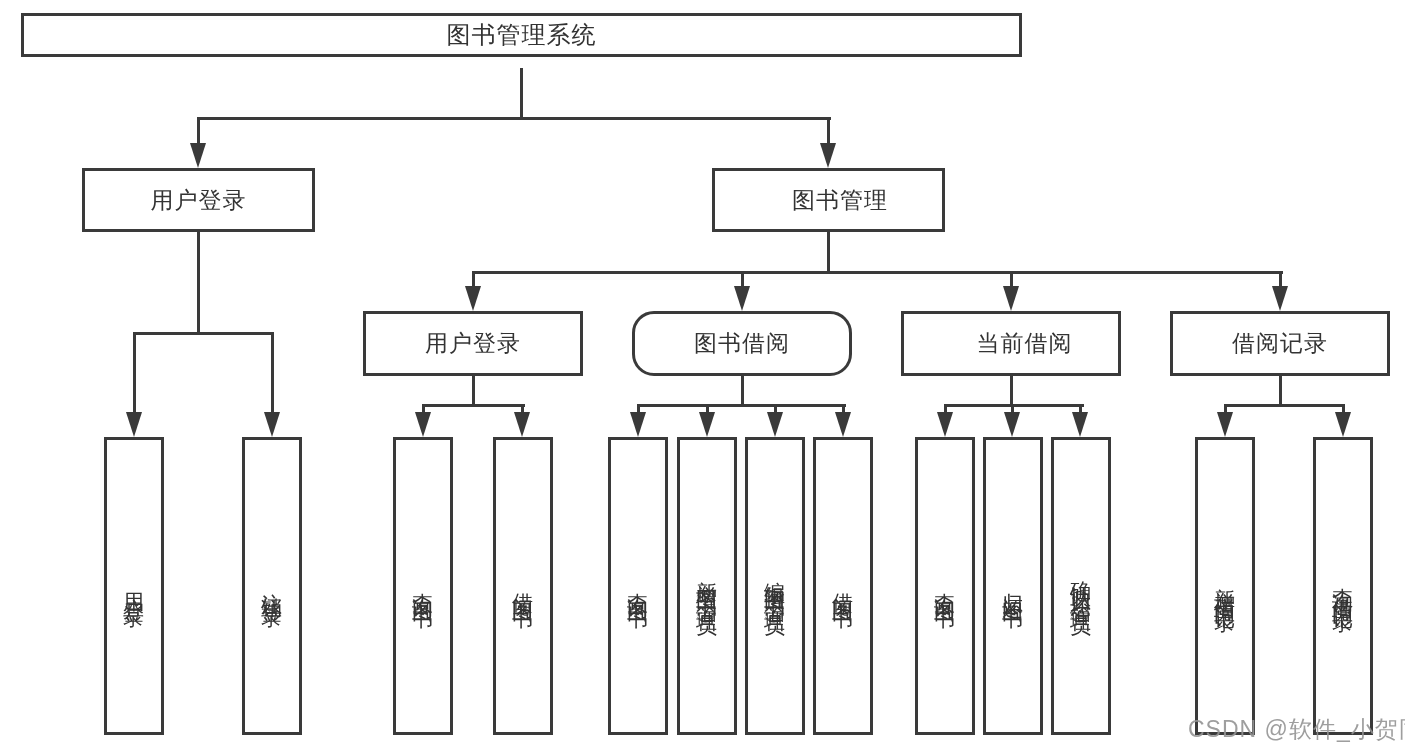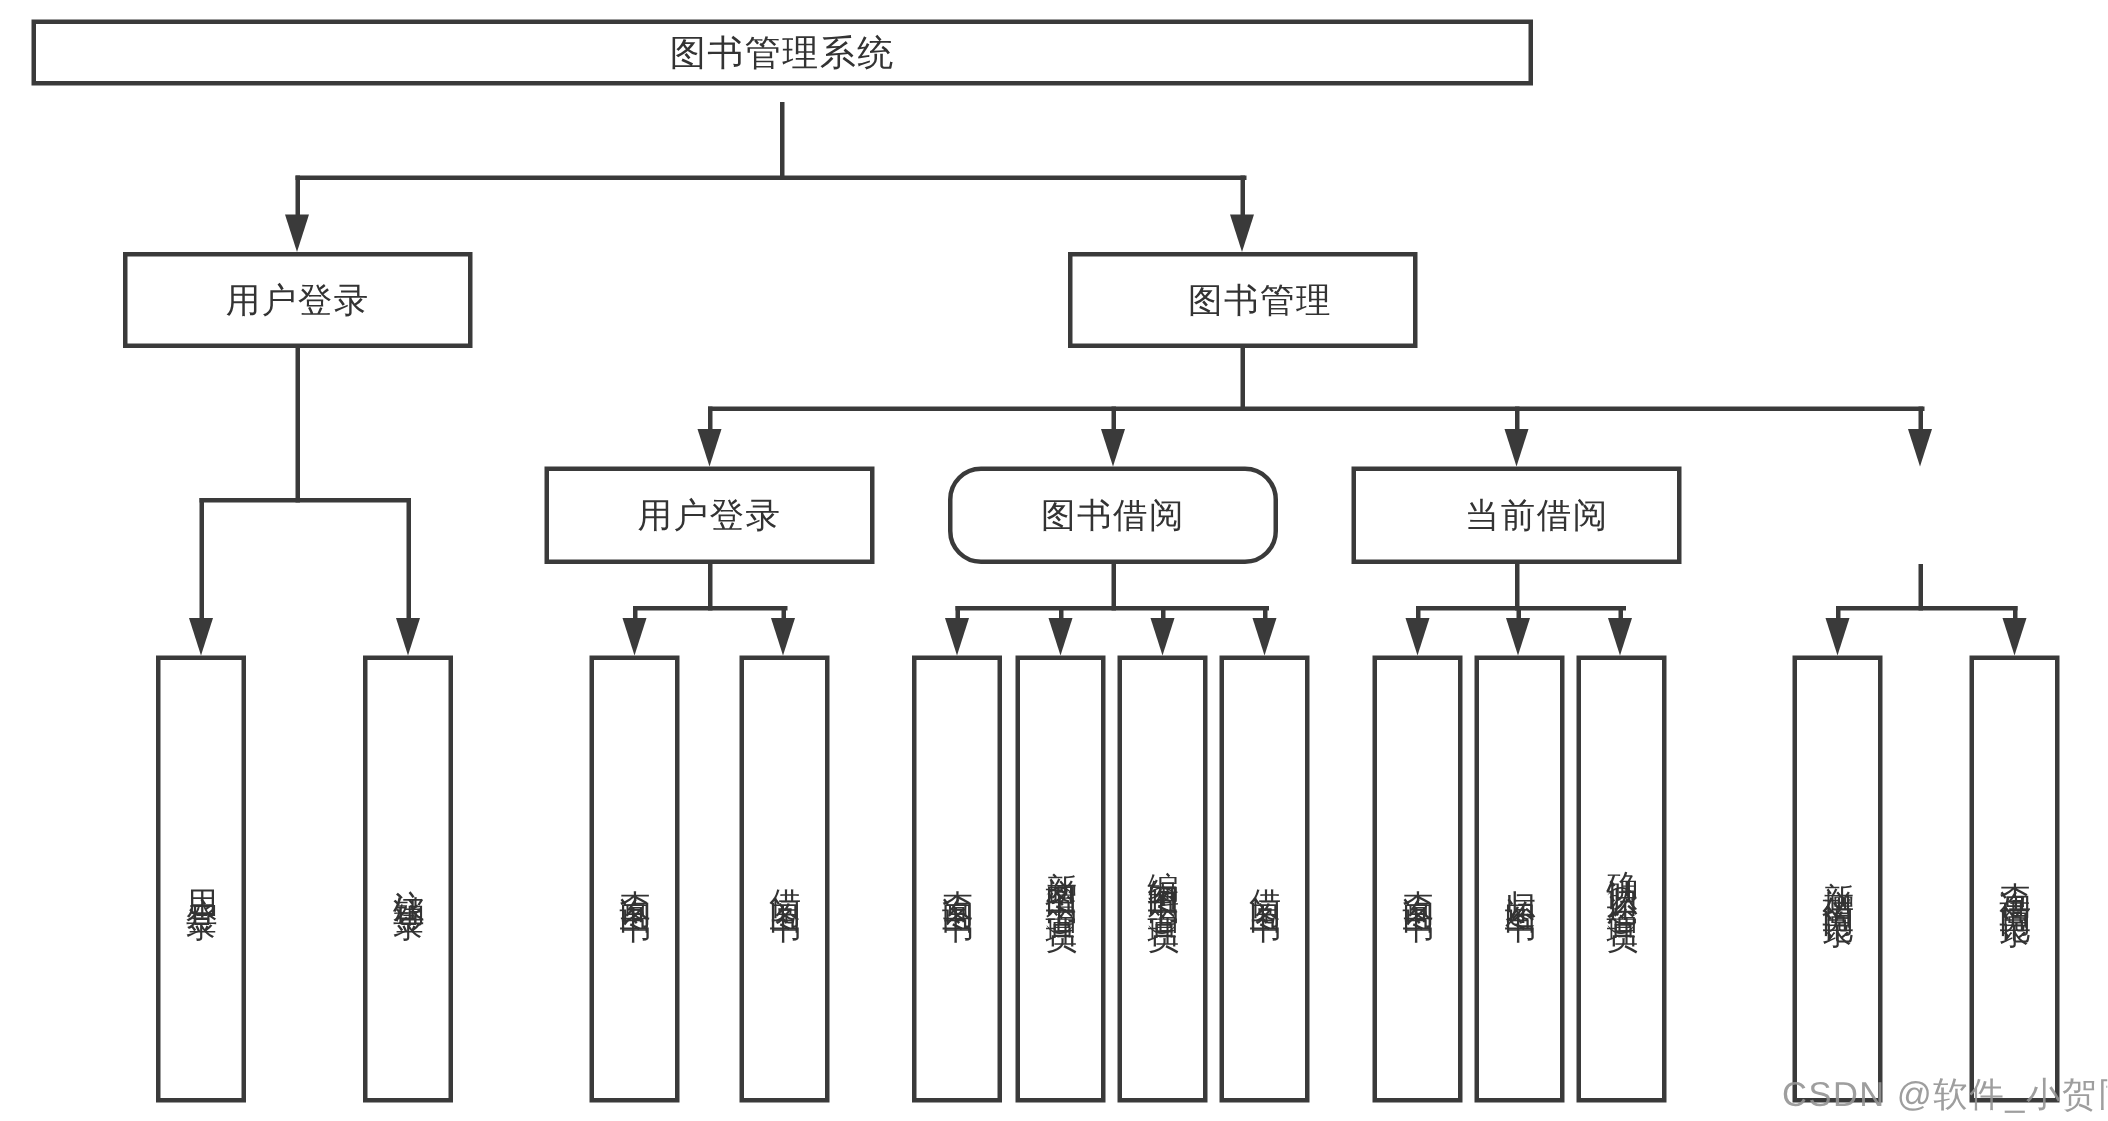--- a/index.html
+++ b/index.html
@@ -55,20 +55,21 @@
 <div id="canvas">
 
   <div class="box hbox root" style="left:21px;top:13px;width:1001px;height:44px;">图书管理系统</div>
 
   <div class="box hbox" style="left:82px;top:168px;width:233px;height:64px;">用户登录</div>
   <div class="box hbox" style="left:712px;top:168px;width:233px;height:64px;padding-left:23px;">图书管理</div>
 
   <div class="box hbox" style="left:363px;top:311px;width:220px;height:65px;">用户登录</div>
   <div class="box hbox" style="left:632px;top:311px;width:220px;height:65px;border-radius:22px;">图书借阅</div>
   <div class="box hbox" style="left:901px;top:311px;width:220px;height:65px;padding-left:27px;">当前借阅</div>
+  <div class="box hbox" style="left:1170px;top:311px;width:220px;height:65px;">借阅记录</div>
 
   <div class="box vbox" style="left:104px;top:437px;width:60px;height:298px;">用户登录</div>
   <div class="box vbox" style="left:242px;top:437px;width:60px;height:298px;">注销登录</div>
 
   <div class="box vbox" style="left:393px;top:437px;width:60px;height:298px;">查询图书</div>
   <div class="box vbox" style="left:493px;top:437px;width:60px;height:298px;">借阅图书</div>
 
   <div class="box vbox" style="left:608px;top:437px;width:60px;height:298px;">查询图书</div>
   <div class="box vbox" style="left:677px;top:437px;width:60px;height:298px;">新增图书（管理员）</div>
   <div class="box vbox" style="left:745px;top:437px;width:60px;height:298px;">编辑图书（管理员）</div>

